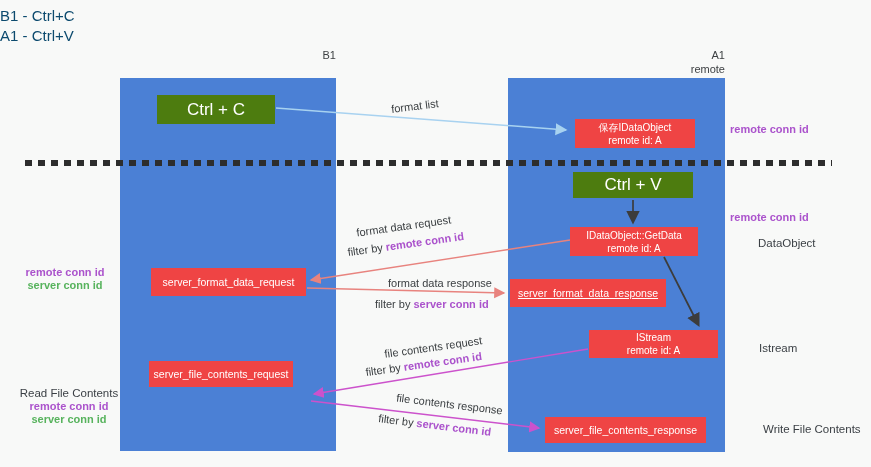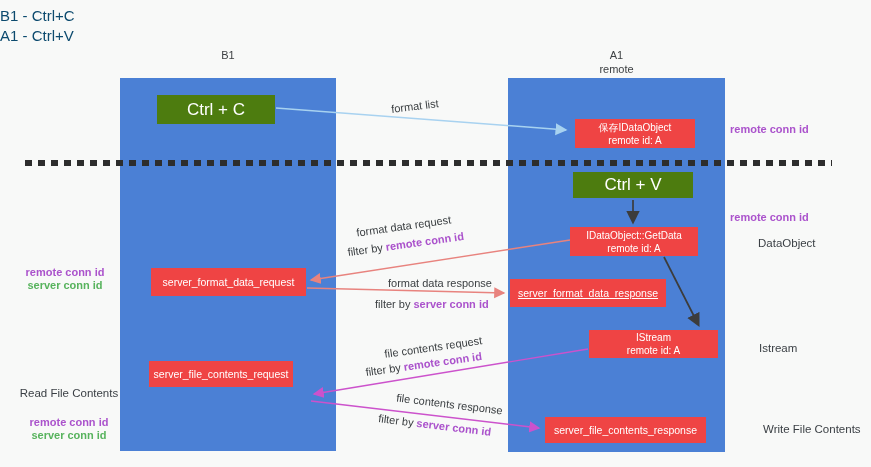--- a/index.html
+++ b/index.html
@@ -4,21 +4,21 @@
 <style>
   html,body { margin:0; padding:0; }
   .canvas {
     position:relative; width:871px; height:467px;
     background:#f8f9f8; overflow:hidden;
     font-family:"Liberation Sans", sans-serif;
     color:#3d4043;
   }
   .title { position:absolute; left:0; top:6px; width:100%; text-align:left;
            font-size:15px; line-height:1.32; color:#0c4a6e; }
-  .col-header { position:absolute; text-align:center; font-size:11px; line-height:1.25; color:#3d4043; }
+  .col-header { position:absolute; text-align:right; font-size:11px; line-height:1.25; color:#3d4043; }
   .hdr-left  { left:120px; top:49px; width:216px; }
   .hdr-right { left:508px; top:49px; width:217px; }
 
   .lane { position:absolute; background:#4b80d5; }
   .lane-left  { left:120px; top:78px; width:216px; height:373px; }
   .lane-right { left:508px; top:78px; width:217px; height:374px; }
 
   .divider { position:absolute; left:25px; top:160px; width:807px; height:6px;
     background:repeating-linear-gradient(90deg,#2d2d2d 0 7px,transparent 7px 13px); }
 
@@ -43,21 +43,21 @@
   .greentx { color:#57b35d; font-weight:bold; }
   .darktx { color:#3a3f44; font-size:11.5px;margin-left:28px; }
 
   .s-remote1 { left:730px; top:123px; }
   .s-remote2 { left:730px; top:211px; }
   .s-dataobj { left:730px; top:237px; }
   .s-istream { left:731px; top:342px; }
   .s-write   { left:735px; top:423px; }
   .s-ids1 { left:15px; top:266px; width:100px; text-align:center; line-height:13px; }
   .s-read { left:14px; top:387px; width:110px; text-align:center; line-height:13px; }
-  .s-read .head { color:#3a3f44; font-size:11.5px; font-weight:normal; margin-bottom:16px; }
+  .s-read .head { color:#3a3f44; font-size:11.5px; font-weight:normal; margin-bottom:0; }
 
   .edge-label { position:absolute; font-size:11px; color:#3c4043; white-space:nowrap; }
   .rot-up  { transform:rotate(-8deg); }
   .rot-dn  { transform:rotate(7deg); }
   .e-format-list { left:391px; top:100px; transform:rotate(-7deg); }
   .e-fdr  { left:356px; top:220px; }
   .e-fdr-f{ left:347px; top:238px; }
   .e-fdresp { left:388px; top:277px; }
   .e-fdresp-f { left:375px; top:298px; }
   .e-fcr  { left:384px; top:341px; }

